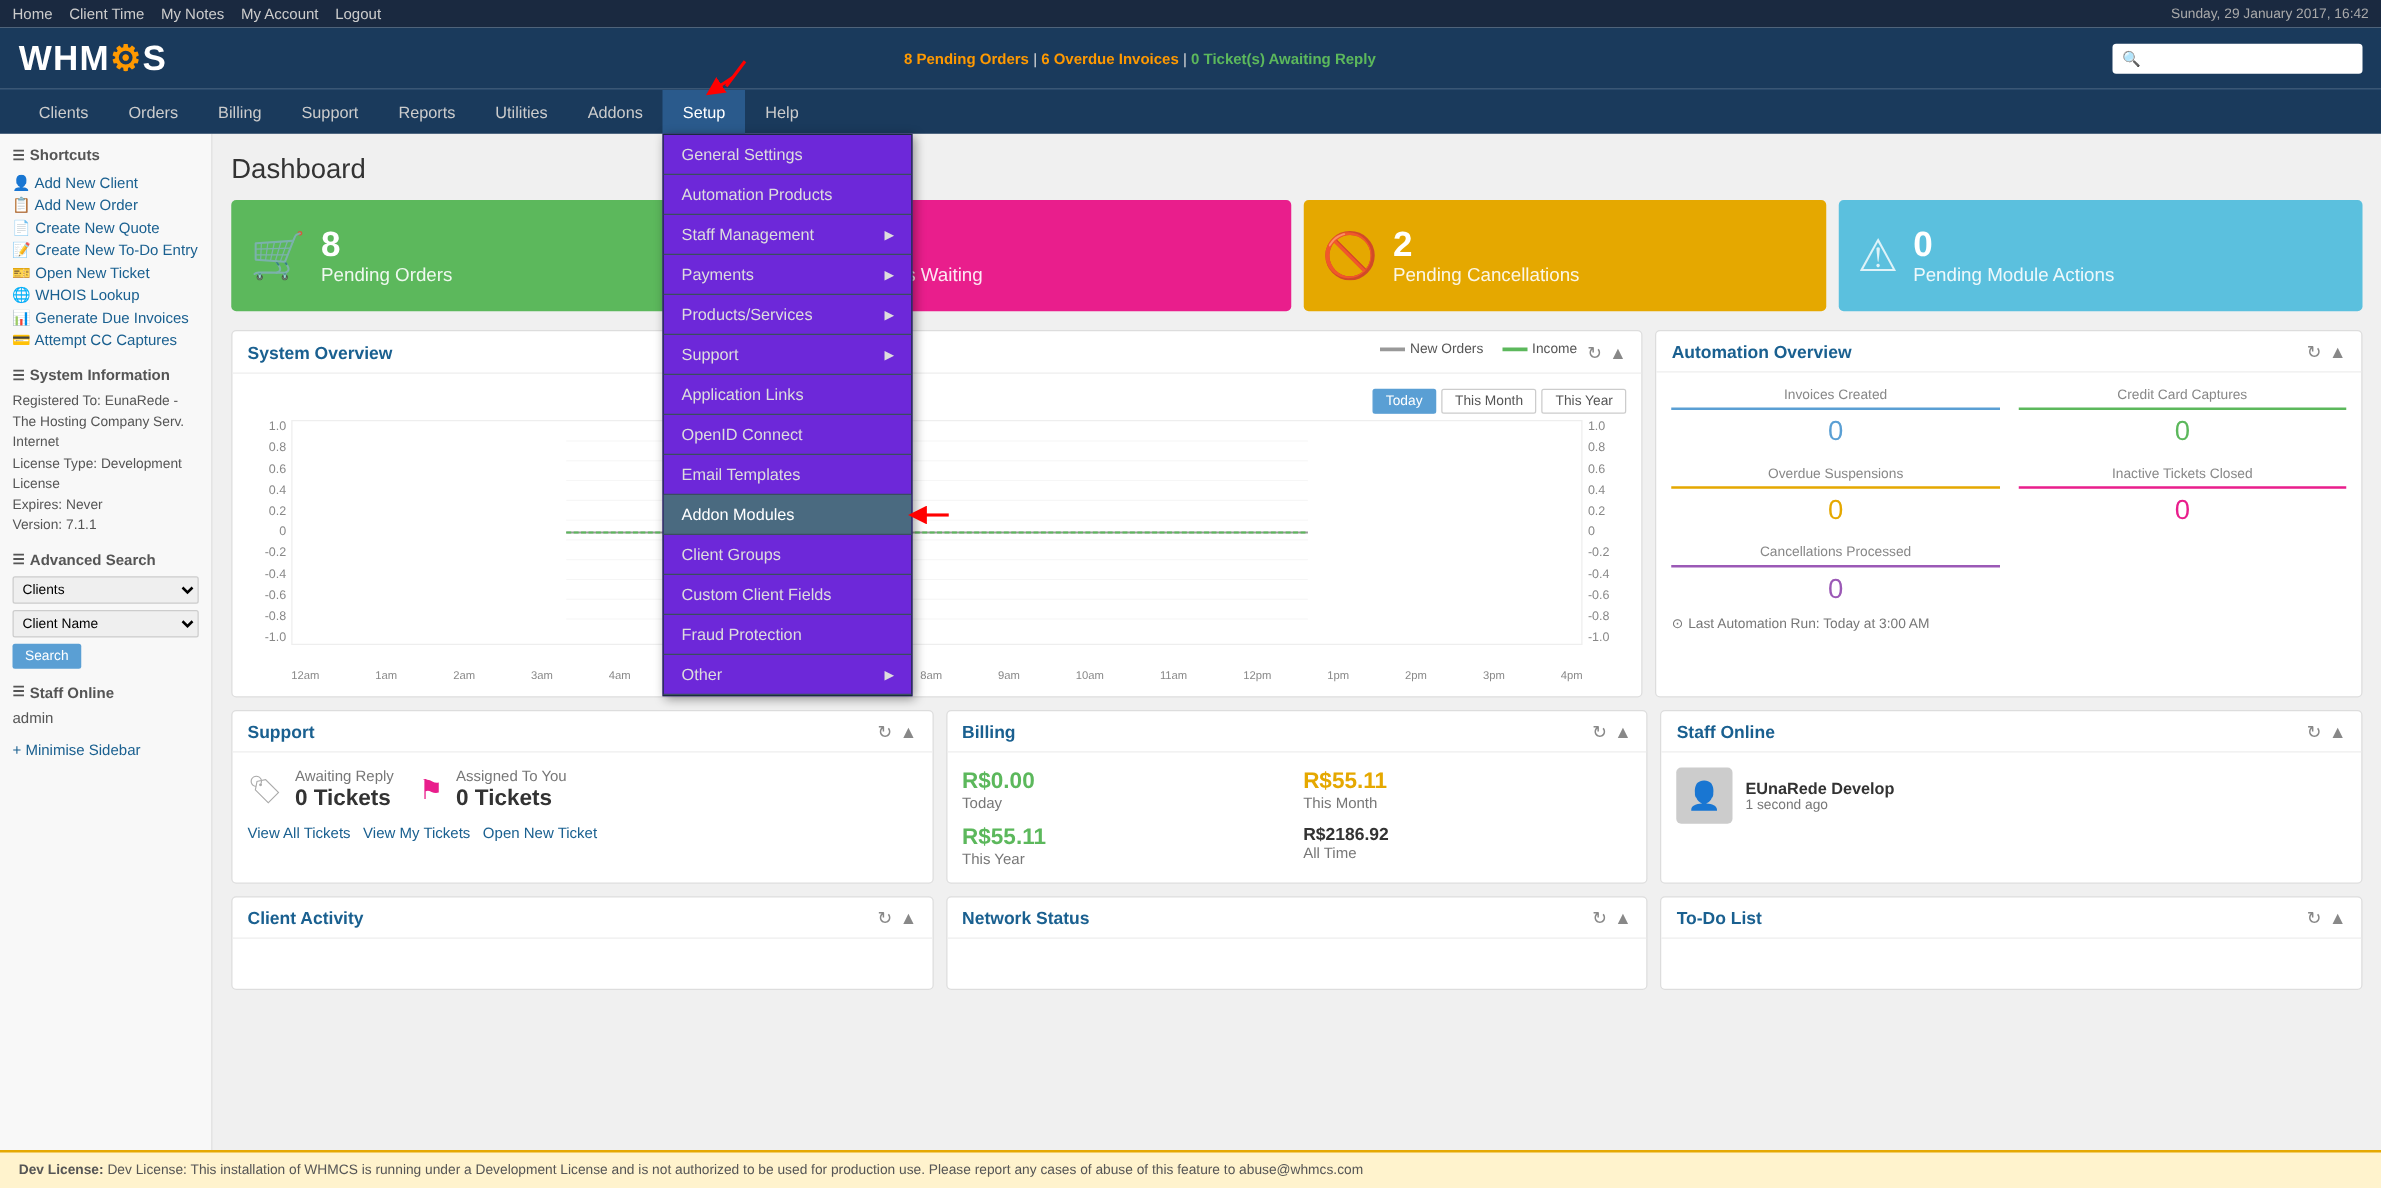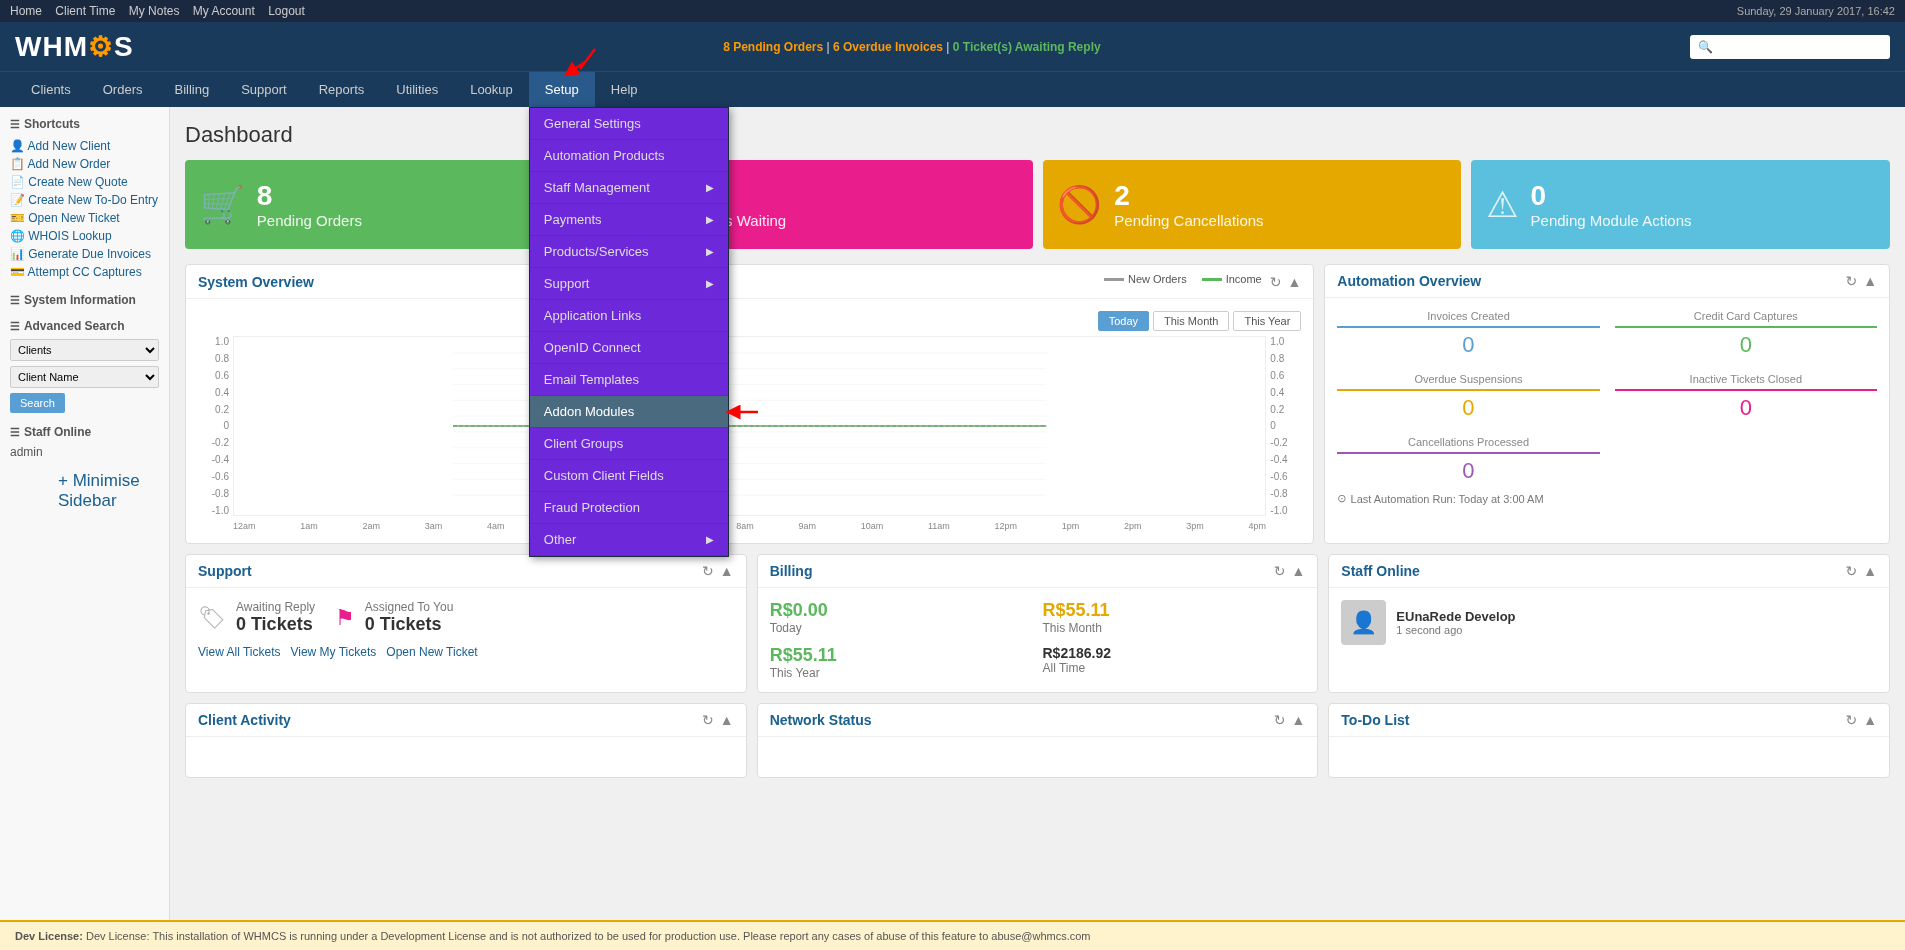--- a/index.html
+++ b/index.html
@@ -35,21 +35,21 @@
     
     .sidebar { width: 170px; background: #f8f8f8; border-right: 1px solid #ddd; padding: 10px; overflow-y: auto; flex-shrink: 0; }
     .sidebar-section { margin-bottom: 12px; }
     .sidebar-section-title { font-weight: bold; font-size: 12px; color: #555; margin-bottom: 6px; display: flex; align-items: center; gap: 4px; }
     .sidebar-section-title::before { content: '☰'; font-size: 11px; }
     .sidebar-link { display: block; color: #1a6090; text-decoration: none; font-size: 12px; padding: 2px 0; }
     .sidebar-info { font-size: 11px; color: #555; line-height: 1.5; margin-bottom: 6px; }
     .sidebar-select { width: 100%; padding: 3px; font-size: 11px; margin-bottom: 5px; border: 1px solid #ccc; border-radius: 2px; }
     .sidebar-search-btn { padding: 4px 10px; background: #5a9fd4; color: white; border: none; border-radius: 2px; font-size: 11px; cursor: pointer; }
     .sidebar-admin { font-size: 12px; color: #555; }
-    .minimise-link { color: #1a6090; font-size: 17px; text-decoration: none; display: block; margin-top: 10px; margin-left: 48px; }
+    .minimise-link { color: #1a6090; font-size: 12px; text-decoration: none; display: block; margin-top: 10px; }
 
     
     .main-content { flex: 1; overflow-y: auto; padding: 15px; }
 
     
     .dashboard-title { font-size: 22px; color: #333; font-weight: normal; margin-bottom: 12px; }
 
     
     .stat-cards { display: flex; gap: 10px; margin-bottom: 15px; }
     .stat-card { flex: 1; border-radius: 4px; padding: 20px 15px; color: white; display: flex; align-items: center; gap: 12px; min-height: 80px; }
@@ -150,21 +150,21 @@
   </div>
 </div>
 
 <div class="main-nav" style="position:relative;">
   <a href="#">Clients</a>
   <a href="#">Orders</a>
   <a href="#">Billing</a>
   <a href="#">Support</a>
   <a href="#">Reports</a>
   <a href="#">Utilities</a>
-  <a href="#">Lookup</a>
+  <a href="#">Addons</a>
   <div class="nav-dropdown" style="position:relative;">
     <a href="#" style="background:#2a5a8c; color:white; padding:10px 16px; display:inline-block; position:relative;">
       Setup
       
       <svg style="position:absolute; top:-28px; right:-10px; width:40px; height:30px; overflow:visible;" viewBox="0 0 40 30">
         <path d="M30 5 L15 25 L20 18 L5 28" stroke="red" stroke-width="2.5" fill="none" marker-end="url(#ah)"></path>
         <defs>
             <marker id="ah" markerWidth="6" markerHeight="6" refX="3" refY="3" orient="auto">
               <path d="M0,0 L6,3 L0,6 Z" fill="red"></path>
             </marker>
@@ -213,20 +213,26 @@
       <a href="#" class="sidebar-link">📄 Create New Quote</a>
       <a href="#" class="sidebar-link">📝 Create New To-Do Entry</a>
       <a href="#" class="sidebar-link">🎫 Open New Ticket</a>
       <a href="#" class="sidebar-link">🌐 WHOIS Lookup</a>
       <a href="#" class="sidebar-link">📊 Generate Due Invoices</a>
       <a href="#" class="sidebar-link">💳 Attempt CC Captures</a>
     </div>
 
     <div class="sidebar-section">
       <div class="sidebar-section-title">System Information</div>
+      <div class="sidebar-info">
+        Registered To: EunaRede - The Hosting Company Serv. Internet<br>
+        License Type: Development License<br>
+        Expires: Never<br>
+        Version: 7.1.1
+      </div>
     </div>
 
     <div class="sidebar-section">
       <div class="sidebar-section-title">Advanced Search</div>
       <select class="sidebar-select">
         <option>Clients</option>
       </select>
       <select class="sidebar-select">
         <option>Client Name</option>
       </select>
@@ -332,21 +338,21 @@
                 <line x1="0" y1="96" x2="600" y2="96" stroke="#eee" stroke-width="0.5"></line>
                 <line x1="0" y1="112" x2="600" y2="112" stroke="#eee" stroke-width="0.5"></line>
                 <line x1="0" y1="128" x2="600" y2="128" stroke="#eee" stroke-width="0.5"></line>
                 <line x1="0" y1="144" x2="600" y2="144" stroke="#eee" stroke-width="0.5"></line>
                 <line x1="0" y1="160" x2="600" y2="160" stroke="#eee" stroke-width="0.5"></line>
 
                 <line x1="0" y1="90" x2="600" y2="90" stroke="#999" stroke-width="1.5"></line>
                 <line x1="0" y1="90" x2="600" y2="90" stroke="#5cb85c" stroke-width="1.5" stroke-dasharray="4,2"></line>
               </svg>
               
-              <div style="display:flex; justify-content:space-between; font-size:9px; color:#888; margin-top:2px;">
+              <div style="display:flex; justify-content:space-between; font-size:9px; color:#888; margin-top:16px;">
                 <span>12am</span>
                   <span>1am</span>
                   <span>2am</span>
                   <span>3am</span>
                   <span>4am</span>
                   <span>5am</span>
                   <span>6am</span>
                   <span>7am</span>
                   <span>8am</span>
                   <span>9am</span>

